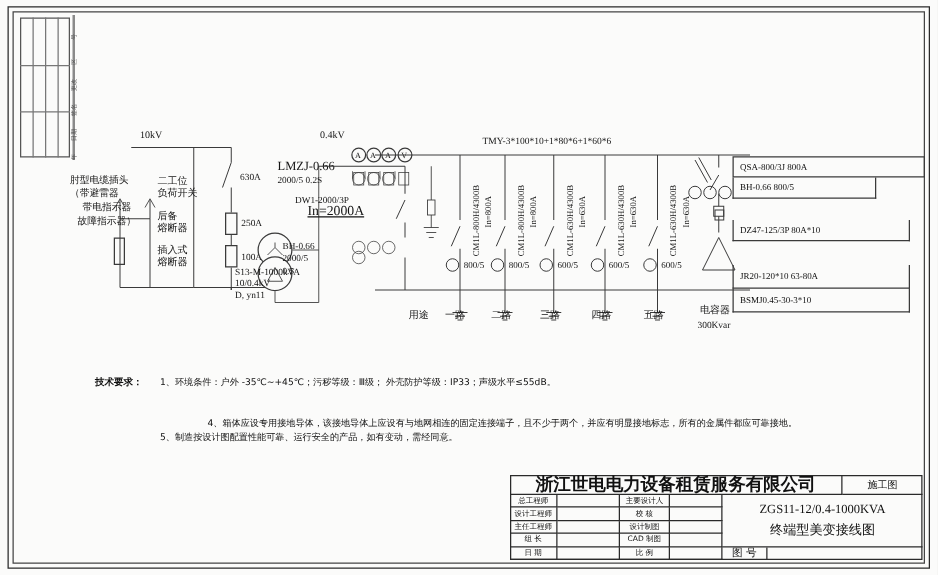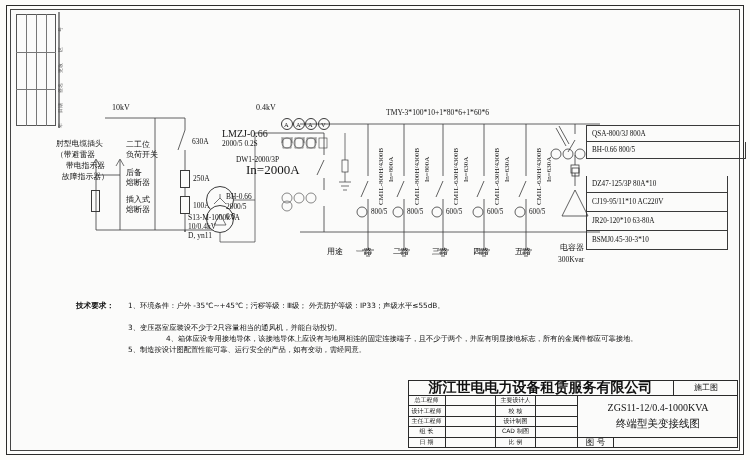--- a/index.html
+++ b/index.html
@@ -119,21 +119,21 @@
   </svg>
   <div class="tx" style="left:188px;top:213px;font-size:7.5px;">S13-M-1000kVA</div>
   <div class="tx" style="left:188px;top:222px;font-size:7.5px;">10/0.4kV</div>
   <div class="tx" style="left:188px;top:231px;font-size:7.5px;">D, yn11</div>
 
   <div class="tx" style="left:256px;top:103px;font-size:8px;">0.4kV</div>
 
   <div class="tx" style="left:222px;top:129px;font-size:10px;">LMZJ-0.66</div>
   <div class="tx" style="left:222px;top:139px;font-size:7.4px;">2000/5  0.2S</div>
   <div class="tx" style="left:236px;top:155px;font-size:7.4px;">DW1-2000/3P</div>
-  <div class="tx" style="left:246px;top:165px;font-size:13px;">In=2000A</div>
+  <div class="tx" style="left:246px;top:165px;font-size:11px;text-decoration:underline;">In=2000A</div>
   <div class="tx" style="left:226px;top:192px;font-size:7.4px;">BH-0.66</div>
   <div class="tx" style="left:226px;top:202px;font-size:7.4px;">2000/5</div>
   <div class="tx" style="left:226px;top:212px;font-size:7.4px;">0.5</div>
 
   <div class="cir" style="left:281px;top:118px;width:12px;height:12px;"></div>
   <div class="tx" style="left:284px;top:120px;font-size:6.5px;">A</div>
   <div class="cir" style="left:293px;top:118px;width:12px;height:12px;"></div>
   <div class="tx" style="left:296px;top:120px;font-size:6.5px;">A</div>
   <div class="cir" style="left:305px;top:118px;width:12px;height:12px;"></div>
   <div class="tx" style="left:308px;top:120px;font-size:6.5px;">A</div>
@@ -287,39 +287,35 @@
         <circle cx="580" cy="154" r="5"></circle>
       <rect x="572" y="168" width="7" height="8"></rect>
     </g>
   </svg>
   <div class="tx cn" style="left:560px;top:243px;font-size:8px;">电容器</div>
   <div class="tx" style="left:558px;top:255px;font-size:7.5px;">300Kvar</div>
 
   <div class="eqrow first" style="left:586px;top:125px;width:154px;height:17px;">
     <span>QSA-800/3J  800A</span>
     </div>
-  <div class="eqrow" style="left:586px;top:142px;width:160px;height:17px;">
+  <div class="eqrow" style="left:586px;top:142px;width:115px;height:17px;">
     <span>BH-0.66  800/5</span>
     </div>
   <div class="eqrow" style="left:586px;top:176px;width:142px;height:17px;">
     <span>DZ47-125/3P 80A*10</span>
     </div>
-  <div class="eqrow" style="left:586px;top:193px;width:142px;height:19px;">
-    <span>CJ19-95/11*10 AC220V</span>
-    </div>
   <div class="eqrow" style="left:586px;top:212px;width:142px;height:19px;">
     <span>JR20-120*10 63-80A</span>
     </div>
   <div class="eqrow" style="left:586px;top:231px;width:142px;height:19px;">
     <span>BSMJ0.45-30-3*10</span>
     </div>
 
   <div class="note cn bold" style="left:76px;top:301px;font-size:7.6px;">技术要求：</div>
   <div class="note cn" style="left:128px;top:301px;">1、环境条件：户外 -35℃~+45℃；污秽等级：Ⅲ级； 外壳防护等级：IP33；声级水平≤55dB。</div>
-  <div class="note cn" style="left:128px;top:323px;">3、变压器室应装设不少于2只容量相当的通风机，并能自动投切。</div>
   <div class="note cn" style="left:128px;top:334px;margin-left:38px;">4、箱体应设专用接地导体，该接地导体上应设有与地网相连的固定连接端子，且不少于两个，并应有明显接地标志，所有的金属件都应可靠接地。</div>
   <div class="note cn" style="left:128px;top:345px;">5、制造按设计图配置性能可靠、运行安全的产品，如有变动，需经同意。</div>
 
   <div class="tb" style="left:408px;top:380px;width:330px;height:68px;border-color:#2a2a2a;"></div>
 
   <div class="tbc" style="left:408px;top:380px;width:266px;height:16px;font-size:14px;font-weight:bold;">
     <span class="cn">浙江世电电力设备租赁服务有限公司</span>
   </div>
   <div class="tbc" style="left:674px;top:380px;width:64px;height:16px;border-right:none;font-size:8px;">
     <span class="cn">施工图</span>

